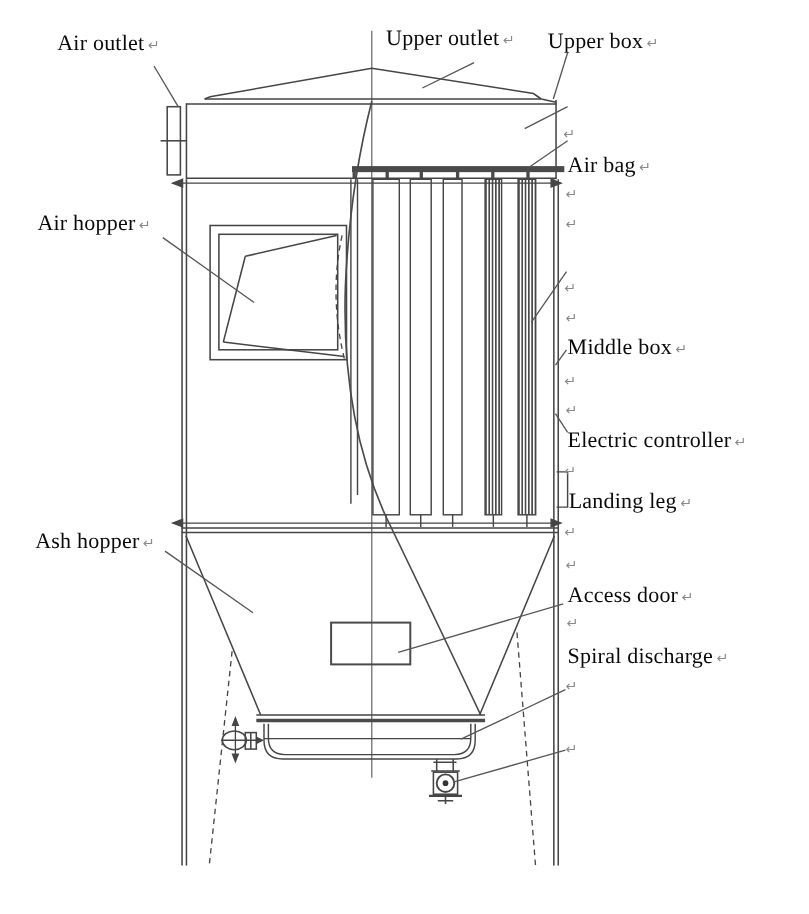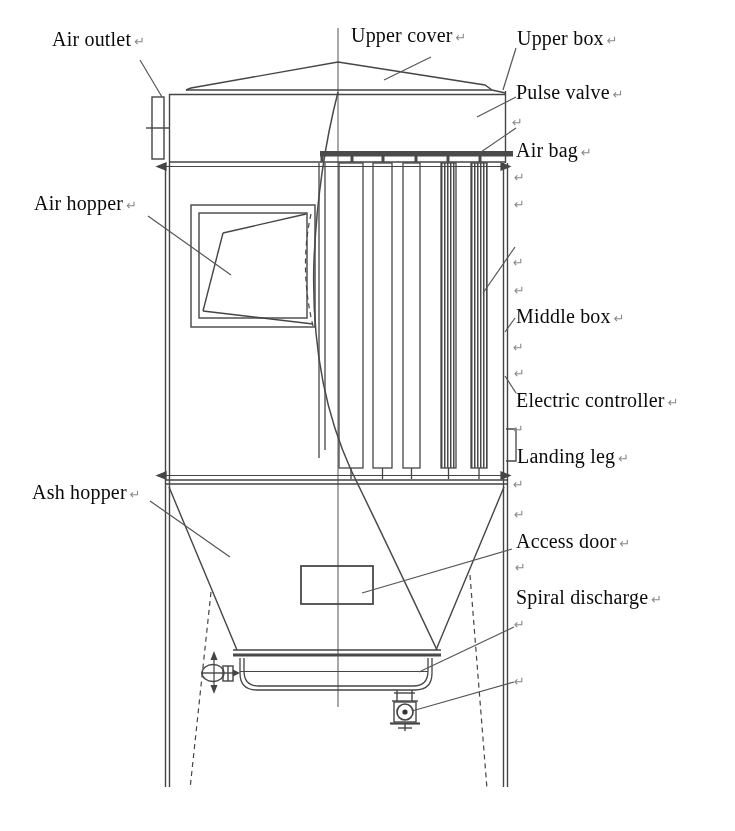--- a/index.html
+++ b/index.html
@@ -182,27 +182,24 @@
       <line x1="512" y1="549" x2="362" y2="593"></line>
       <line x1="514" y1="627" x2="419" y2="672"></line>
       <line x1="514" y1="682" x2="412" y2="711"></line>
     </g>
   </svg>
 
   <div class="lbl" style="left:52px;top:28px">
     <span>Air outlet</span><span class="rm">↵</span>
   </div>
   <div class="lbl" style="left:351px;top:24px">
-    <span>Upper cover</span><span class="rm">↵</span>
-  </div>
-  <div class="lbl" style="left:517px;top:27px">
+    <span>Upper outlet</span><span class="rm">↵</span>
+  </div>
+  <div class="lbl" style="left:498px;top:27px">
     <span>Upper box</span><span class="rm">↵</span>
-  </div>
-  <div class="lbl" style="left:516px;top:81px">
-    <span>Pulse valve</span><span class="rm">↵</span>
   </div>
   <div class="lbl" style="left:516px;top:139px">
     <span>Air bag</span><span class="rm">↵</span>
   </div>
   <div class="lbl" style="left:34px;top:192px">
     <span>Air hopper</span><span class="rm">↵</span>
   </div>
   <div class="lbl" style="left:516px;top:305px">
     <span>Middle box</span><span class="rm">↵</span>
   </div>

